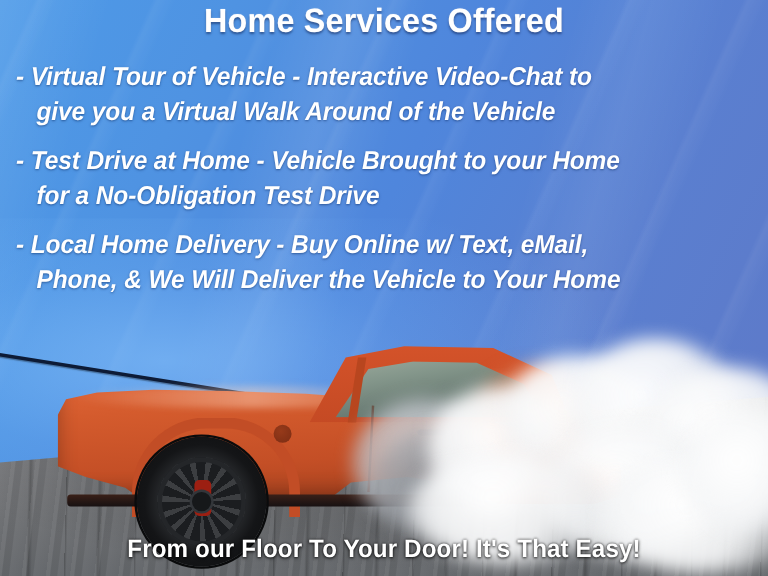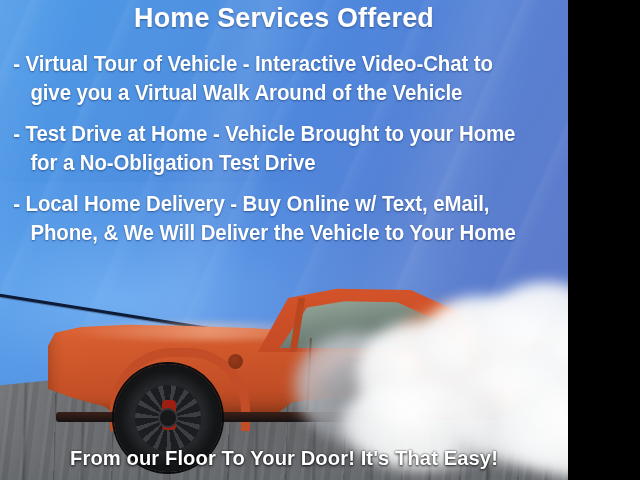--- a/index.html
+++ b/index.html
@@ -2,21 +2,21 @@
 <html><head>
 <meta charset="utf-8">
 <style>
   html, body {
     margin: 0;
     padding: 0;
     background: #000;
   }
   #poster {
     position: relative;
-    width: 568px;
+    width: 640px;
     height: 480px;
     overflow: hidden;
     font-family: "Liberation Sans", sans-serif;
     user-select: none;
   }
 
   
   .sky {
     position: absolute;
     inset: 0;
@@ -290,20 +290,21 @@
     font-size: 28px;
     font-weight: bold;
     letter-spacing: 0.2px;
     transform: scaleX(0.96);
     text-shadow: 0 1px 2px rgba(10,30,80,.55), 0 0 1px rgba(255,255,255,.6);
   }
   .bullets {
     position: absolute;
     left: 0; right: 0;
     top: 50px;
+    font-style: italic;
   }
   .bullet {
     color: #ffffff;
     font-size: 21.5px;
     font-weight: bold;
     line-height: 29px;
     letter-spacing: -0.1px;
     transform: scaleX(0.95);
     transform-origin: left center;
     text-shadow: 0 1px 2px rgba(10,40,95,.55);

